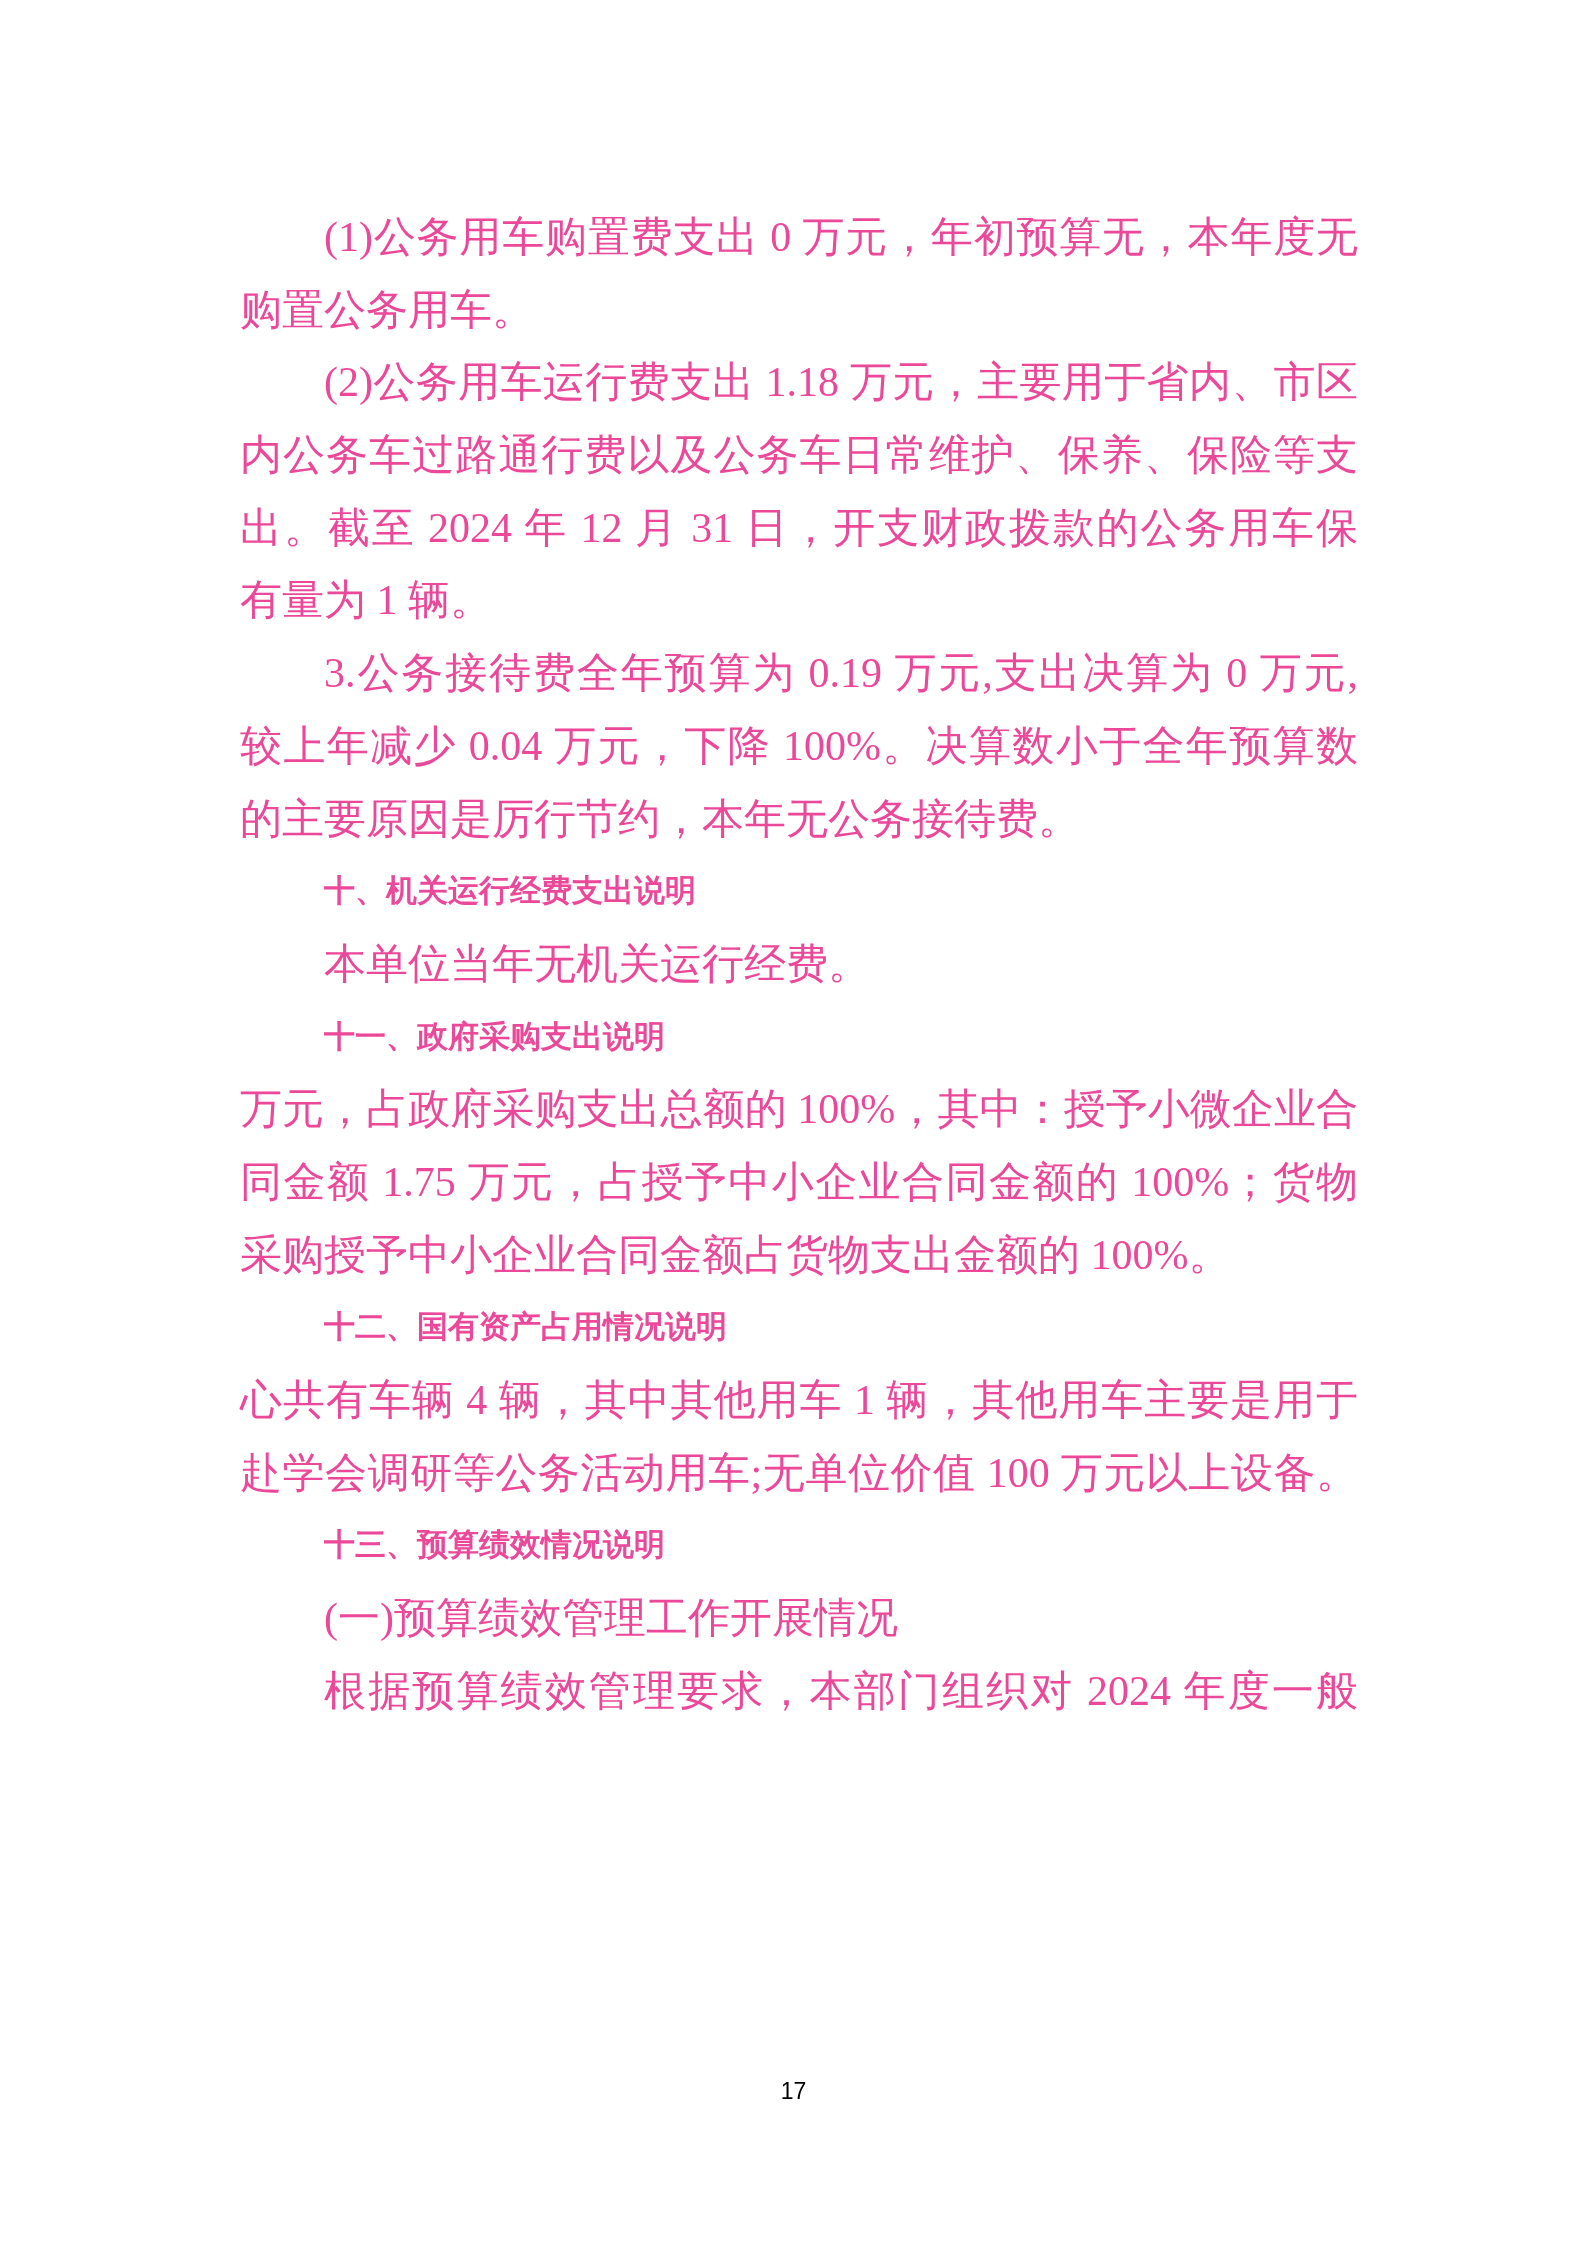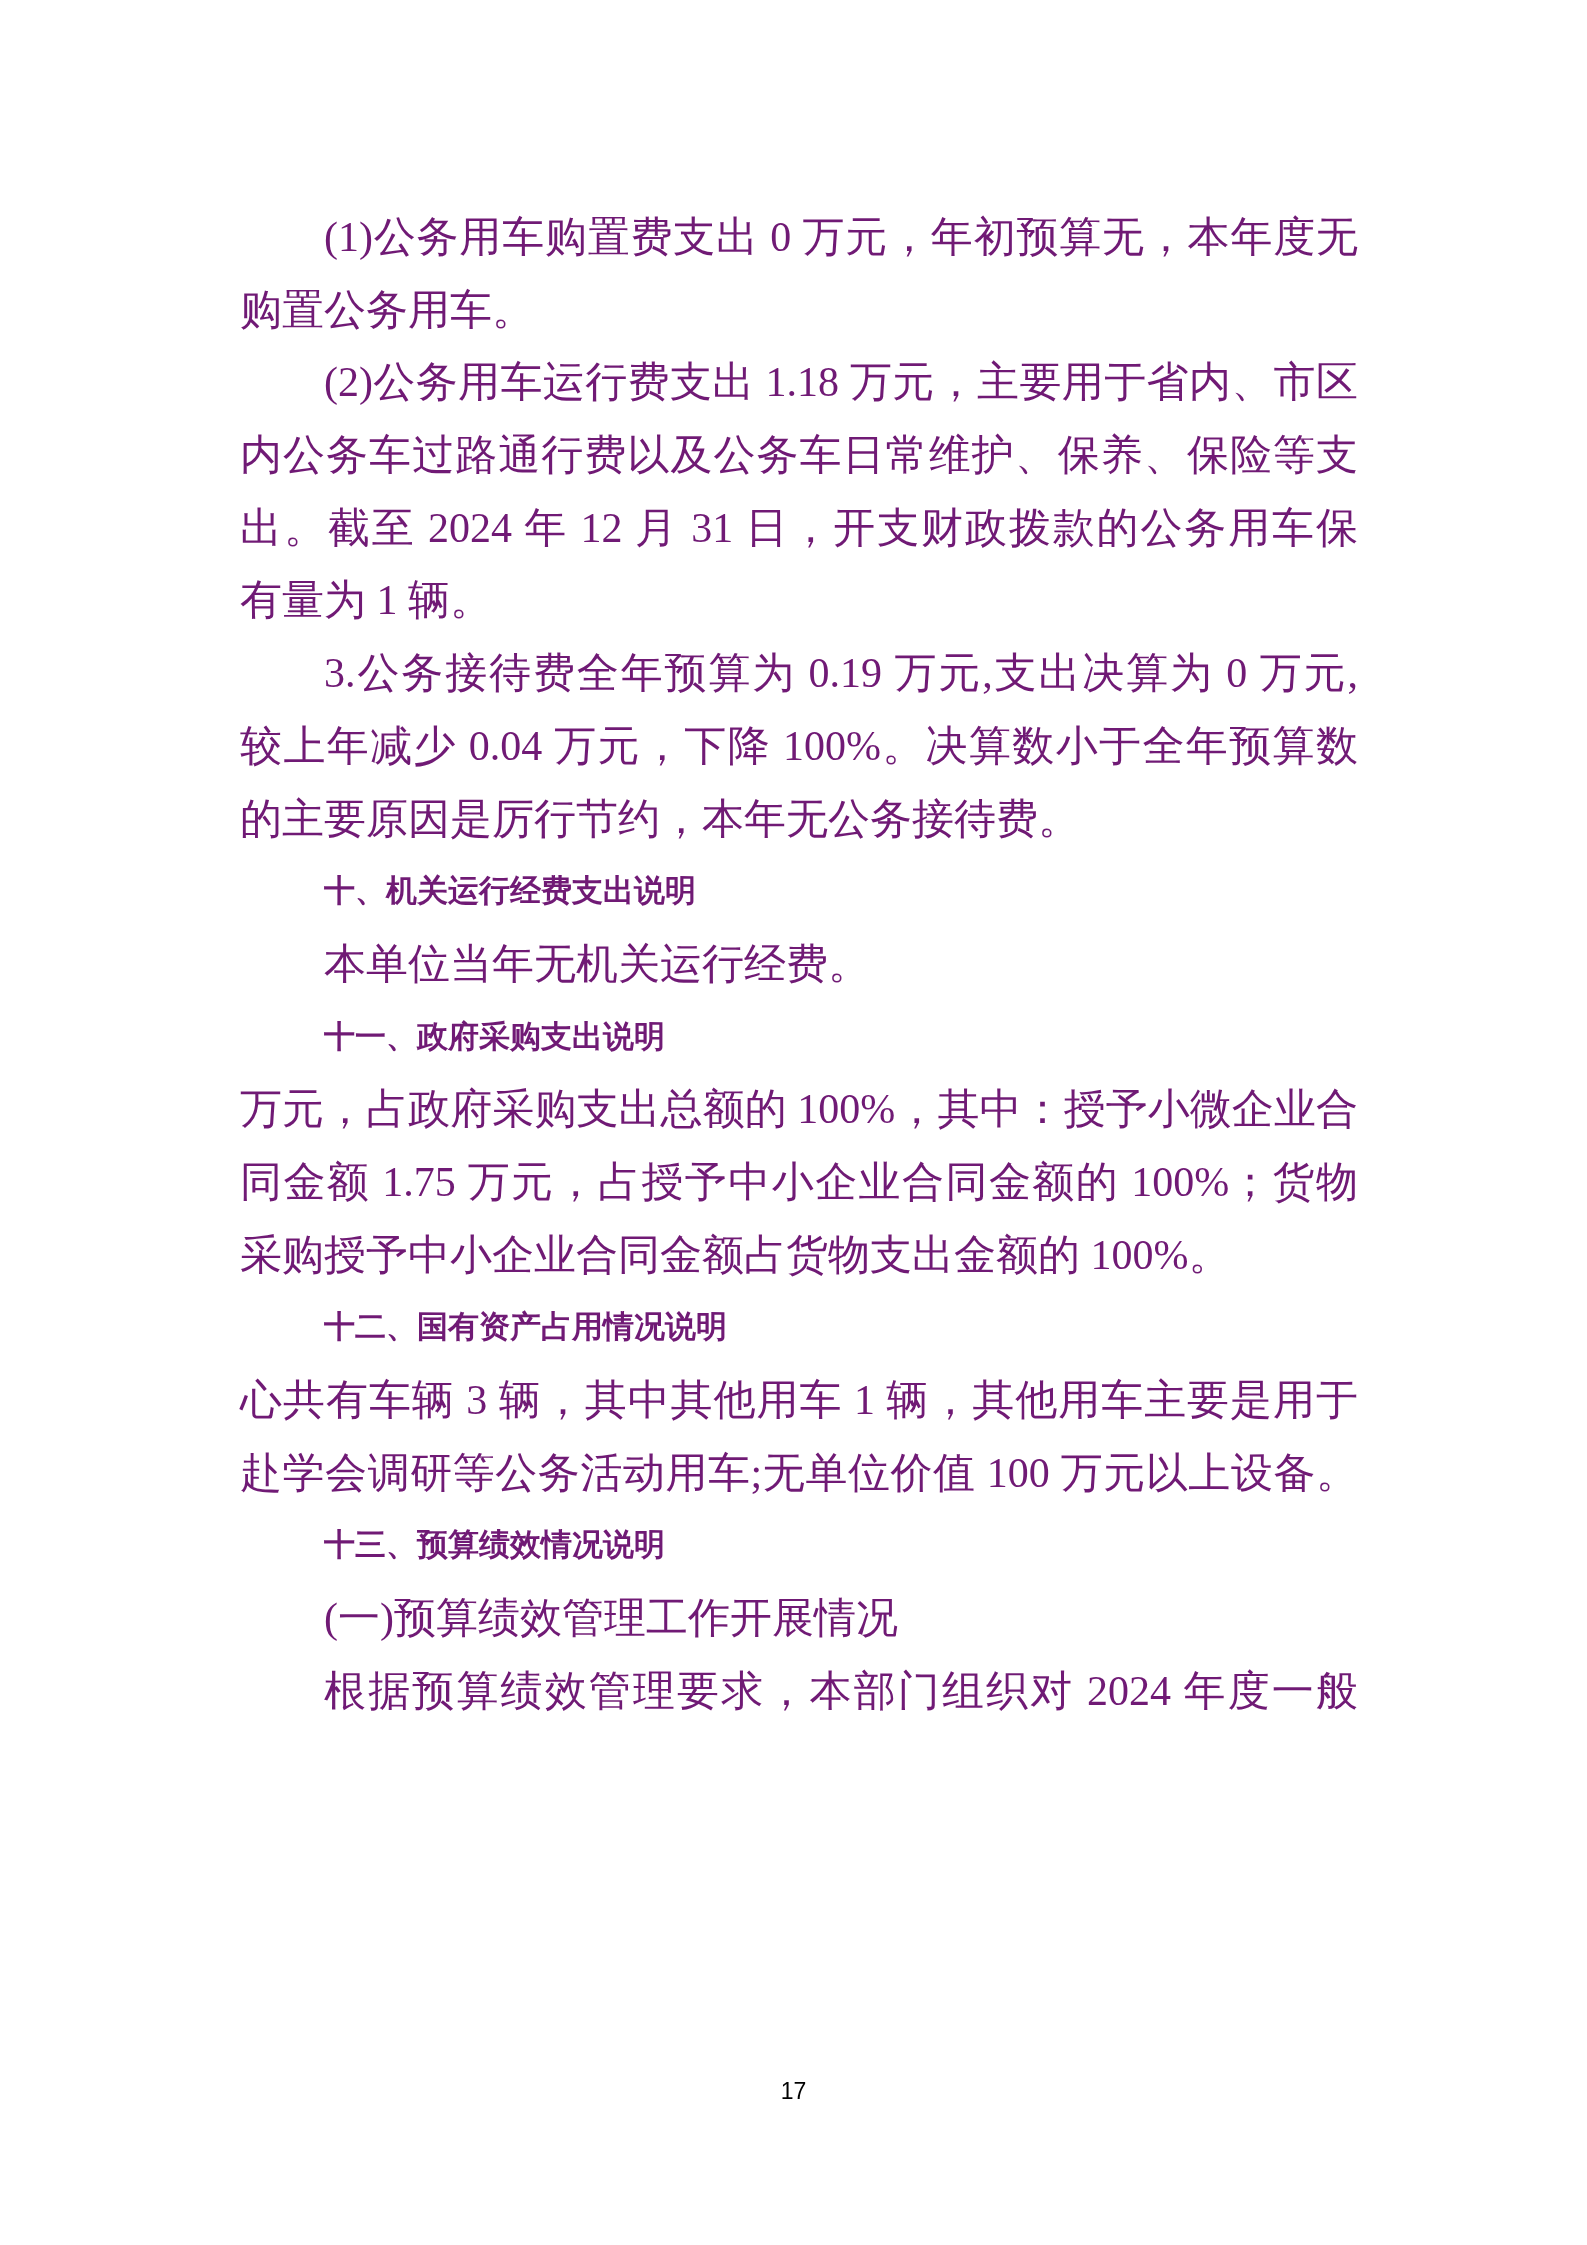--- a/index.html
+++ b/index.html
@@ -18,21 +18,21 @@
     position: absolute;
     left: 240px;
     top: 201px;
     width: 1118px;
   }
   .line {
     box-sizing: border-box;
     height: 72.7px;
     line-height: 72.7px;
     font-size: 42px;
-    color: #701a75;
+    color: #ec4899;
     font-family: "Liberation Serif", "DejaVu Serif", serif;
     white-space: normal;
     text-align: left;
   }
   .line.justify {
     text-align: justify;
     text-align-last: justify;
   }
   .line.indent {
     padding-left: 84px;
@@ -67,20 +67,20 @@
       <div class="line indent justify">3.公务接待费全年预算为 0.19 万元,支出决算为 0 万元,</div>
       <div class="line justify">较上年减少 0.04 万元，下降 100%。决算数小于全年预算数</div>
       <div class="line">的主要原因是厉行节约，本年无公务接待费。</div>
       <div class="line heading indent">十、机关运行经费支出说明</div>
       <div class="line indent">本单位当年无机关运行经费。</div>
       <div class="line heading indent">十一、政府采购支出说明</div>
       <div class="line justify">万元，占政府采购支出总额的 100%，其中：授予小微企业合</div>
       <div class="line justify">同金额 1.75 万元，占授予中小企业合同金额的 100%；货物</div>
       <div class="line">采购授予中小企业合同金额占货物支出金额的 100%。</div>
       <div class="line heading indent">十二、国有资产占用情况说明</div>
-      <div class="line justify">心共有车辆 3 辆，其中其他用车 1 辆，其他用车主要是用于</div>
+      <div class="line justify">心共有车辆 4 辆，其中其他用车 1 辆，其他用车主要是用于</div>
       <div class="line justify">赴学会调研等公务活动用车;无单位价值 100 万元以上设备。</div>
       <div class="line heading indent">十三、预算绩效情况说明</div>
       <div class="line indent">(一)预算绩效管理工作开展情况</div>
       <div class="line indent justify">根据预算绩效管理要求，本部门组织对 2024 年度一般</div>
     </div>
   <div class="page-number">17</div>
 </div>
 
 </body></html>

